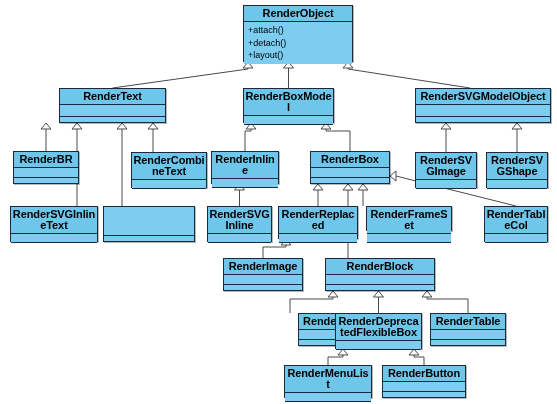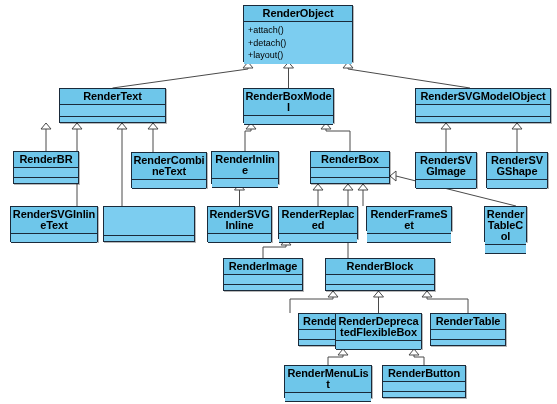--- a/index.html
+++ b/index.html
@@ -262,21 +262,21 @@
         <div class="uml-body"></div>
         <div class="uml-sep"></div>
         <div style="height: 5px; background: rgb(124, 205, 240);"></div>
       </div>
       <div class="uml-class" style="left: 366px; top: 206px; width: 86px; height: 25px;">
         <div class="uml-title">RenderFrameSet</div>
         <div class="uml-body"></div>
         <div class="uml-sep"></div>
         <div style="height: 5px; background: rgb(124, 205, 240);"></div>
       </div>
-      <div class="uml-class" style="left: 484px; top: 206px; width: 43px; height: 36px;">
+      <div class="uml-class" style="left: 484px; top: 206px; width: 64px; height: 36px;">
         <div class="uml-title">RenderTableCol</div>
         <div class="uml-body"></div>
         <div class="uml-sep"></div>
         <div style="height: 5px; background: rgb(124, 205, 240);"></div>
       </div>
       <div class="uml-class" style="left: 223px; top: 258px; width: 80px; height: 33px;">
         <div class="uml-title">RenderImage</div>
         <div class="uml-body"></div>
         <div class="uml-sep"></div>
         <div style="height: 5px; background: rgb(124, 205, 240);"></div>

